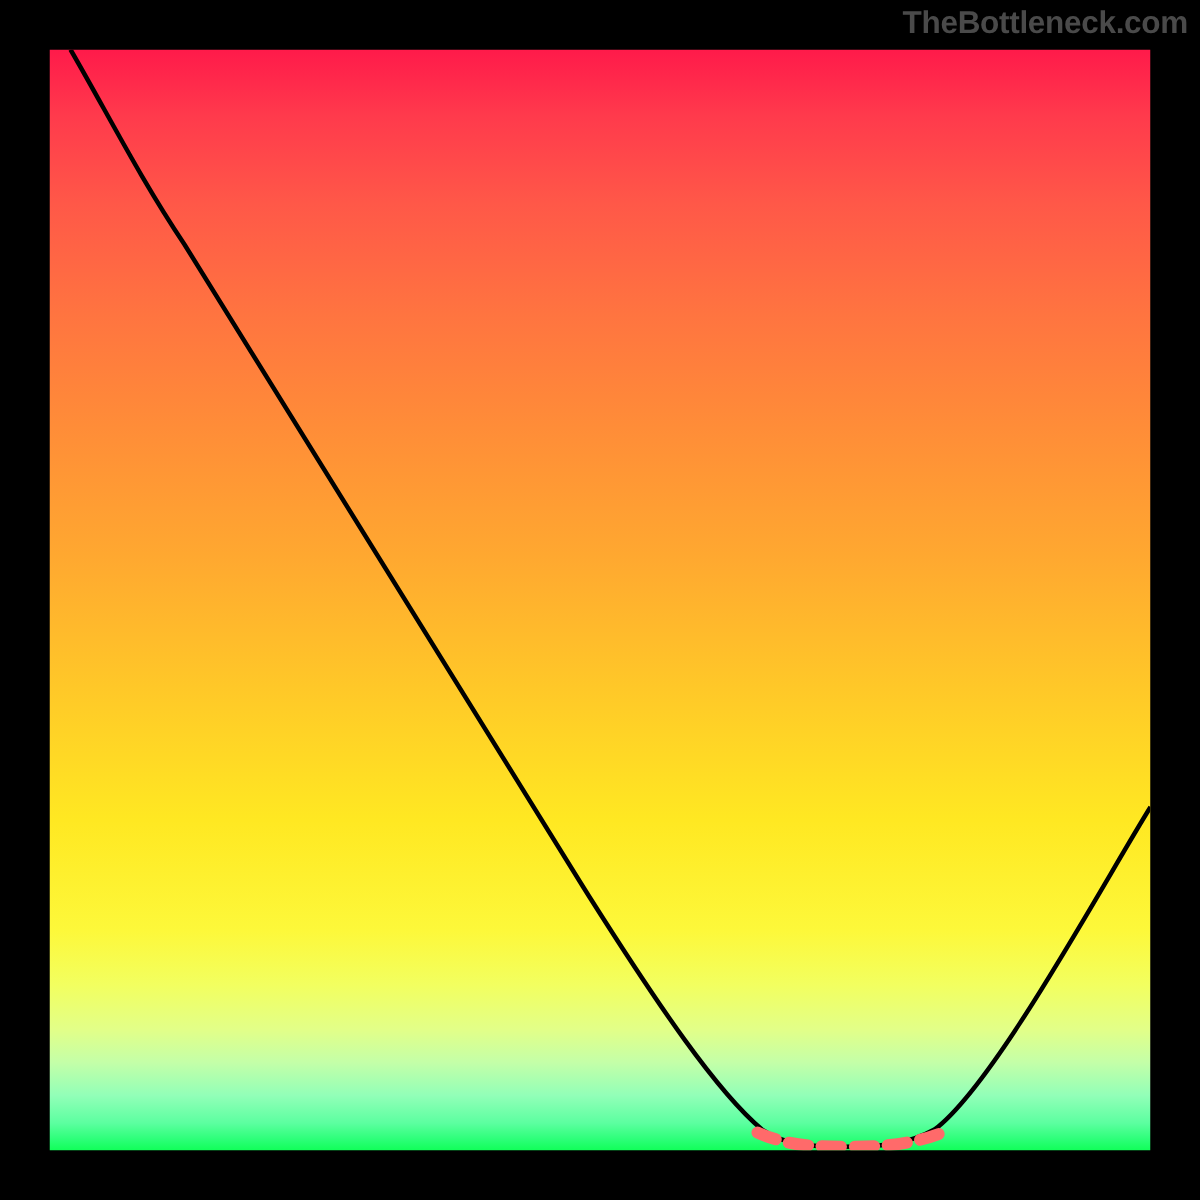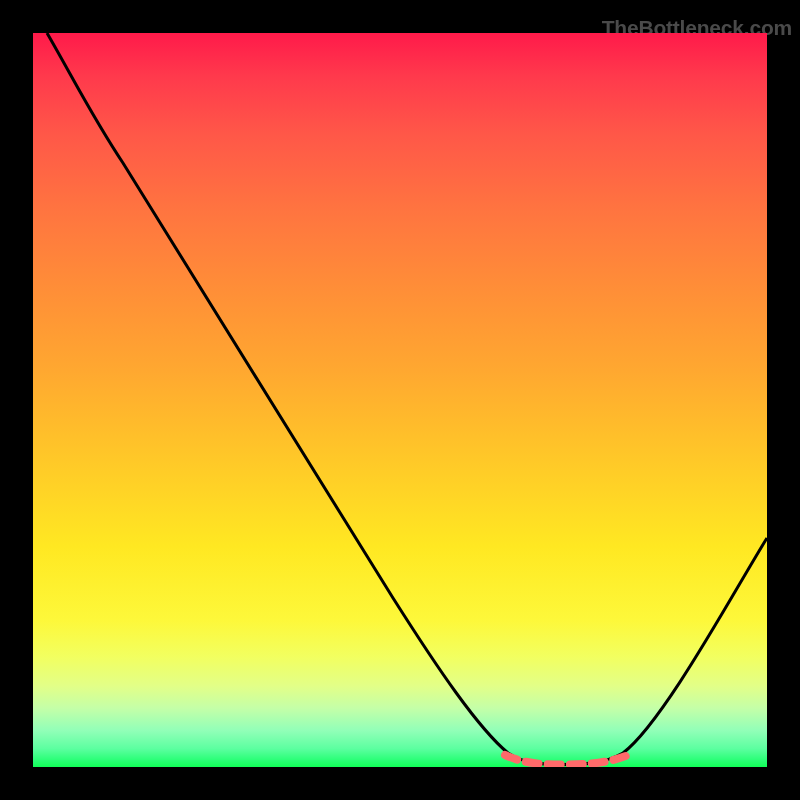--- a/index.html
+++ b/index.html
@@ -12,21 +12,20 @@
     overflow: hidden;
   }
   .watermark {
     position: absolute;
     top: 4px;
     right: 8px;
     color: #4a4a4a;
     font-size: 21px;
     font-weight: bold;
     letter-spacing: -0.2px;
-    margin-top: 12px;
   }
   .plot-area {
     position: absolute;
     left: 33px;
     top: 33px;
     width: 734px;
     height: 734px;
     overflow: hidden;
   }
   .gradient-fill {

